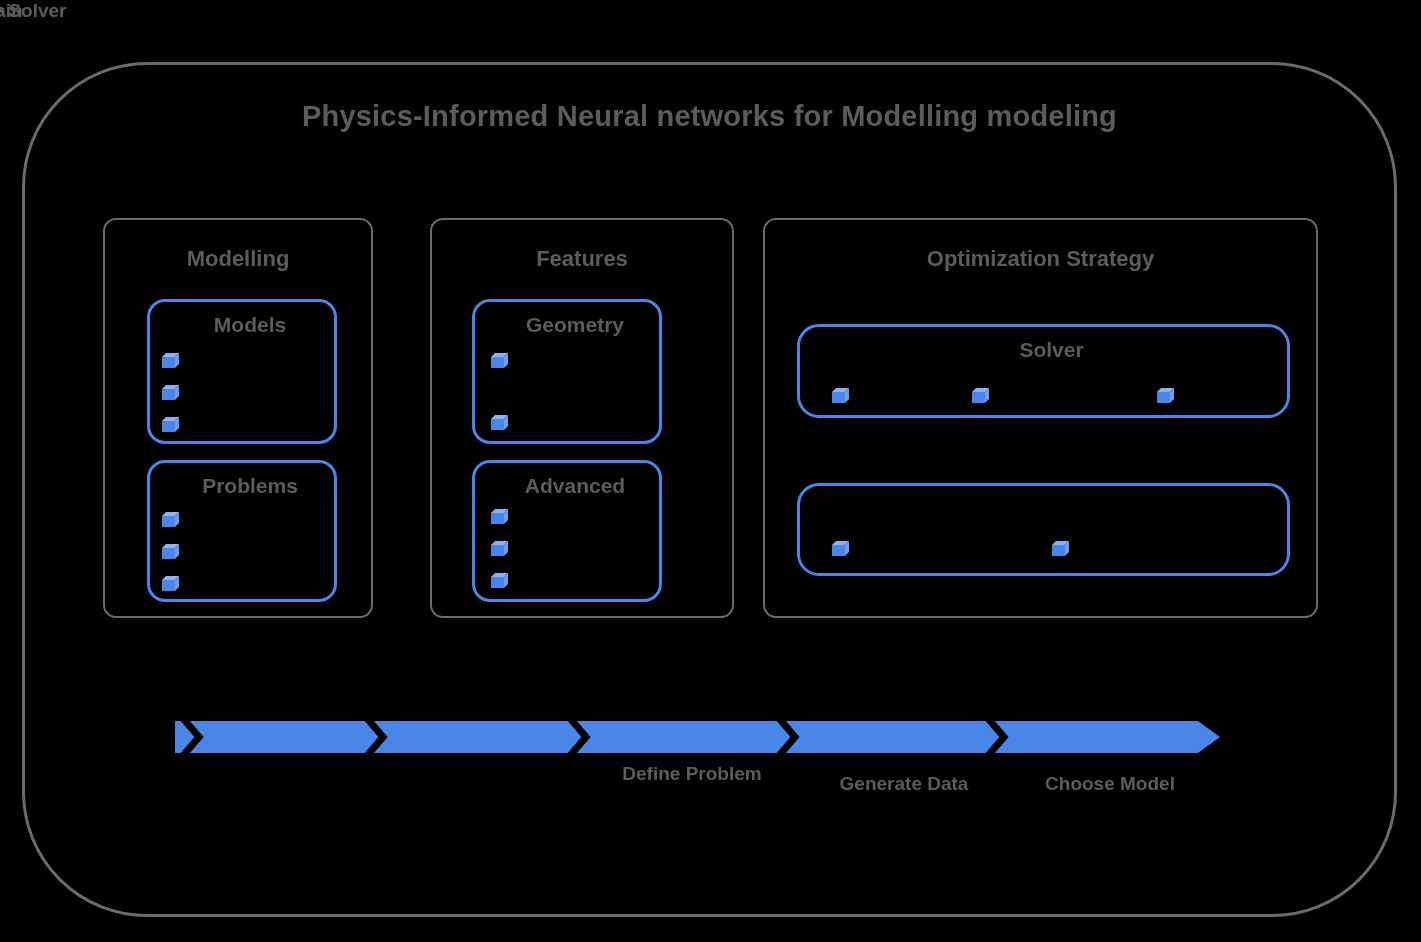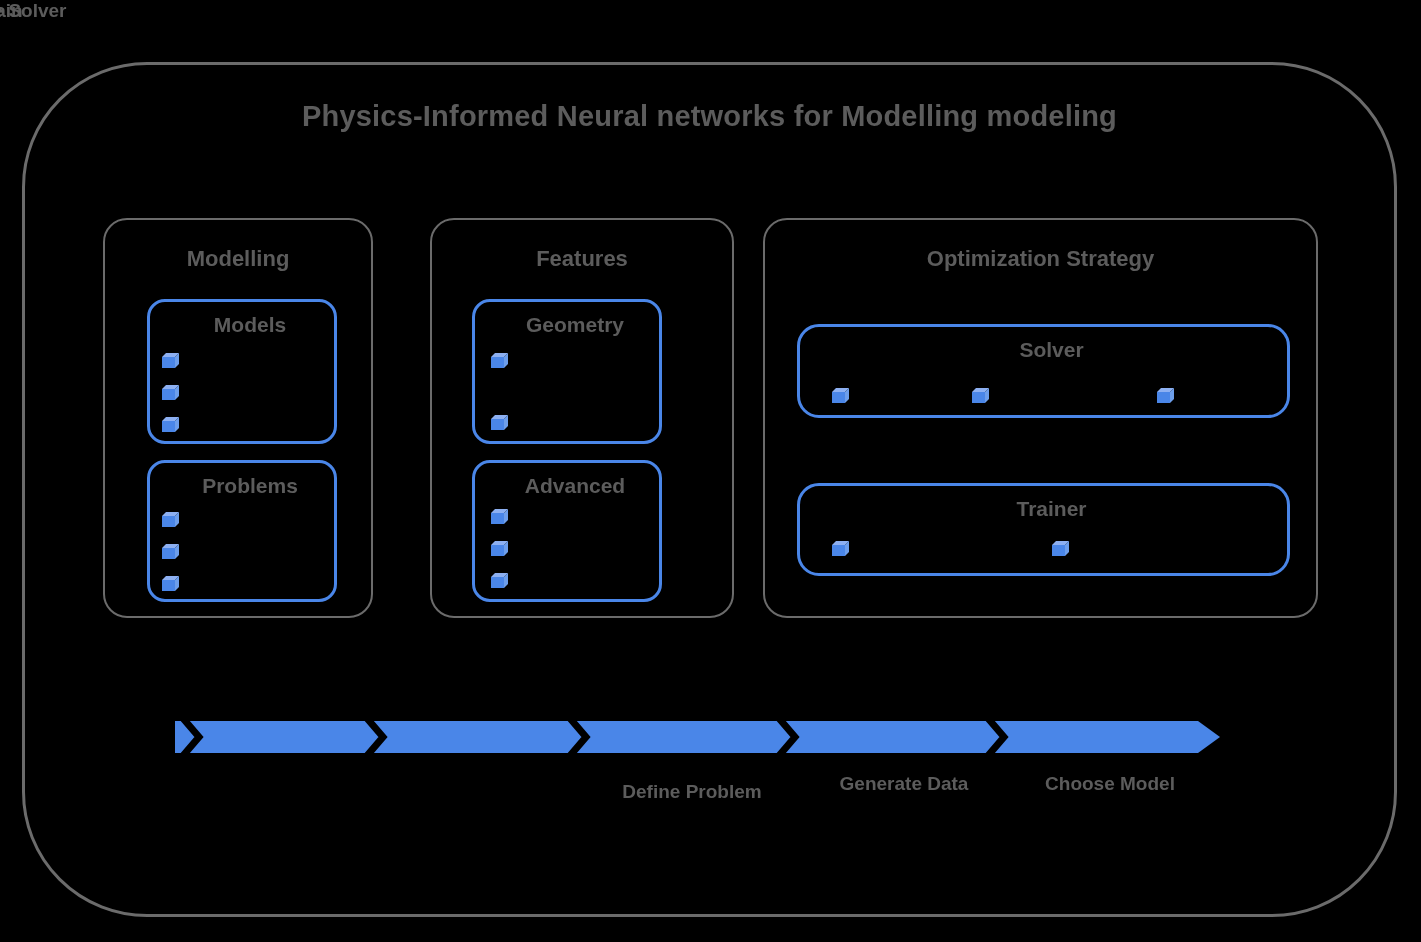--- a/index.html
+++ b/index.html
@@ -13,21 +13,21 @@
     border:3px solid var(--border-gray,#6b6b6b); border-radius:125px;
     box-sizing:border-box;
   }
   .title{
     position:absolute; left:22px; top:100px; width:1375px;
     text-align:center; font-size:29px; font-weight:bold; letter-spacing:.2px;
     color:var(--text-gray,#5c5c5c);
   }
   .group{
     position:absolute; box-sizing:border-box;
-    border:2.5px solid var(--border-gray,#6b6b6b); border-radius:24px;
+    border:2.5px solid var(--border-gray,#6b6b6b); border-radius:13px;
   }
   .g-modelling{ left:103px; top:218px; width:270px; height:400px; }
   .g-features { left:430px; top:218px; width:304px; height:400px; }
   .g-optimization{ left:763px; top:218px; width:555px; height:400px; }
   .group-title{
     position:absolute; left:0; top:26px; width:100%; text-align:center;
     font-size:22px; font-weight:bold; color:var(--text-gray,#5c5c5c);
   }
   .box{
     position:absolute; box-sizing:border-box;
@@ -61,21 +61,21 @@
   .b-solver .cube:nth-of-type(3){ left:357px; top:61px; }
   .b-trainer .cube:nth-of-type(1){ left:32px;  top:55px; }
   .b-trainer .cube:nth-of-type(2){ left:252px; top:55px; }
   .ribbon{ position:absolute; left:165px; top:718px; }
   .step-label{
     position:absolute; transform:translateX(-50%); white-space:nowrap;
     font-size:19px; font-weight:bold; color:var(--text-gray,#5c5c5c);
   }
   .step-label:nth-of-type(1){ left:282px;  top:777px; }
   .step-label:nth-of-type(2){ left:484px;  top:779px; }
-  .step-label:nth-of-type(3){ left:692px;  top:781px; }
+  .step-label:nth-of-type(3){ left:692px;  top:763px; }
   .step-label:nth-of-type(4){ left:904px;  top:773px; }
   .step-label:nth-of-type(5){ left:1110px; top:773px; }
 </style>
 </head>
 <body>
 
 <div class="canvas">
 
   <div class="outer-frame"></div>
 
@@ -180,21 +180,20 @@
             <rect x="0" y="4" width="13" height="11" fill="#4a86e8"></rect>
           </svg>
           <svg class="cube" width="17" height="15" viewBox="0 0 17 15">
             <polygon points="0,4 4,0 17,0 13,4" fill="#8db0f2"></polygon>
             <polygon points="13,15 13,4 17,0 17,11" fill="#6d9eeb"></polygon>
             <rect x="0" y="4" width="13" height="11" fill="#4a86e8"></rect>
           </svg>
         </div>
     </div>
     <div class="box b-trainer">
-      <div class="box-title">Trainer</div>
       <div class="cubes">
           <svg class="cube" width="17" height="15" viewBox="0 0 17 15">
             <polygon points="0,4 4,0 17,0 13,4" fill="#8db0f2"></polygon>
             <polygon points="13,15 13,4 17,0 17,11" fill="#6d9eeb"></polygon>
             <rect x="0" y="4" width="13" height="11" fill="#4a86e8"></rect>
           </svg>
           <svg class="cube" width="17" height="15" viewBox="0 0 17 15">
             <polygon points="0,4 4,0 17,0 13,4" fill="#8db0f2"></polygon>
             <polygon points="13,15 13,4 17,0 17,11" fill="#6d9eeb"></polygon>
             <rect x="0" y="4" width="13" height="11" fill="#4a86e8"></rect>

